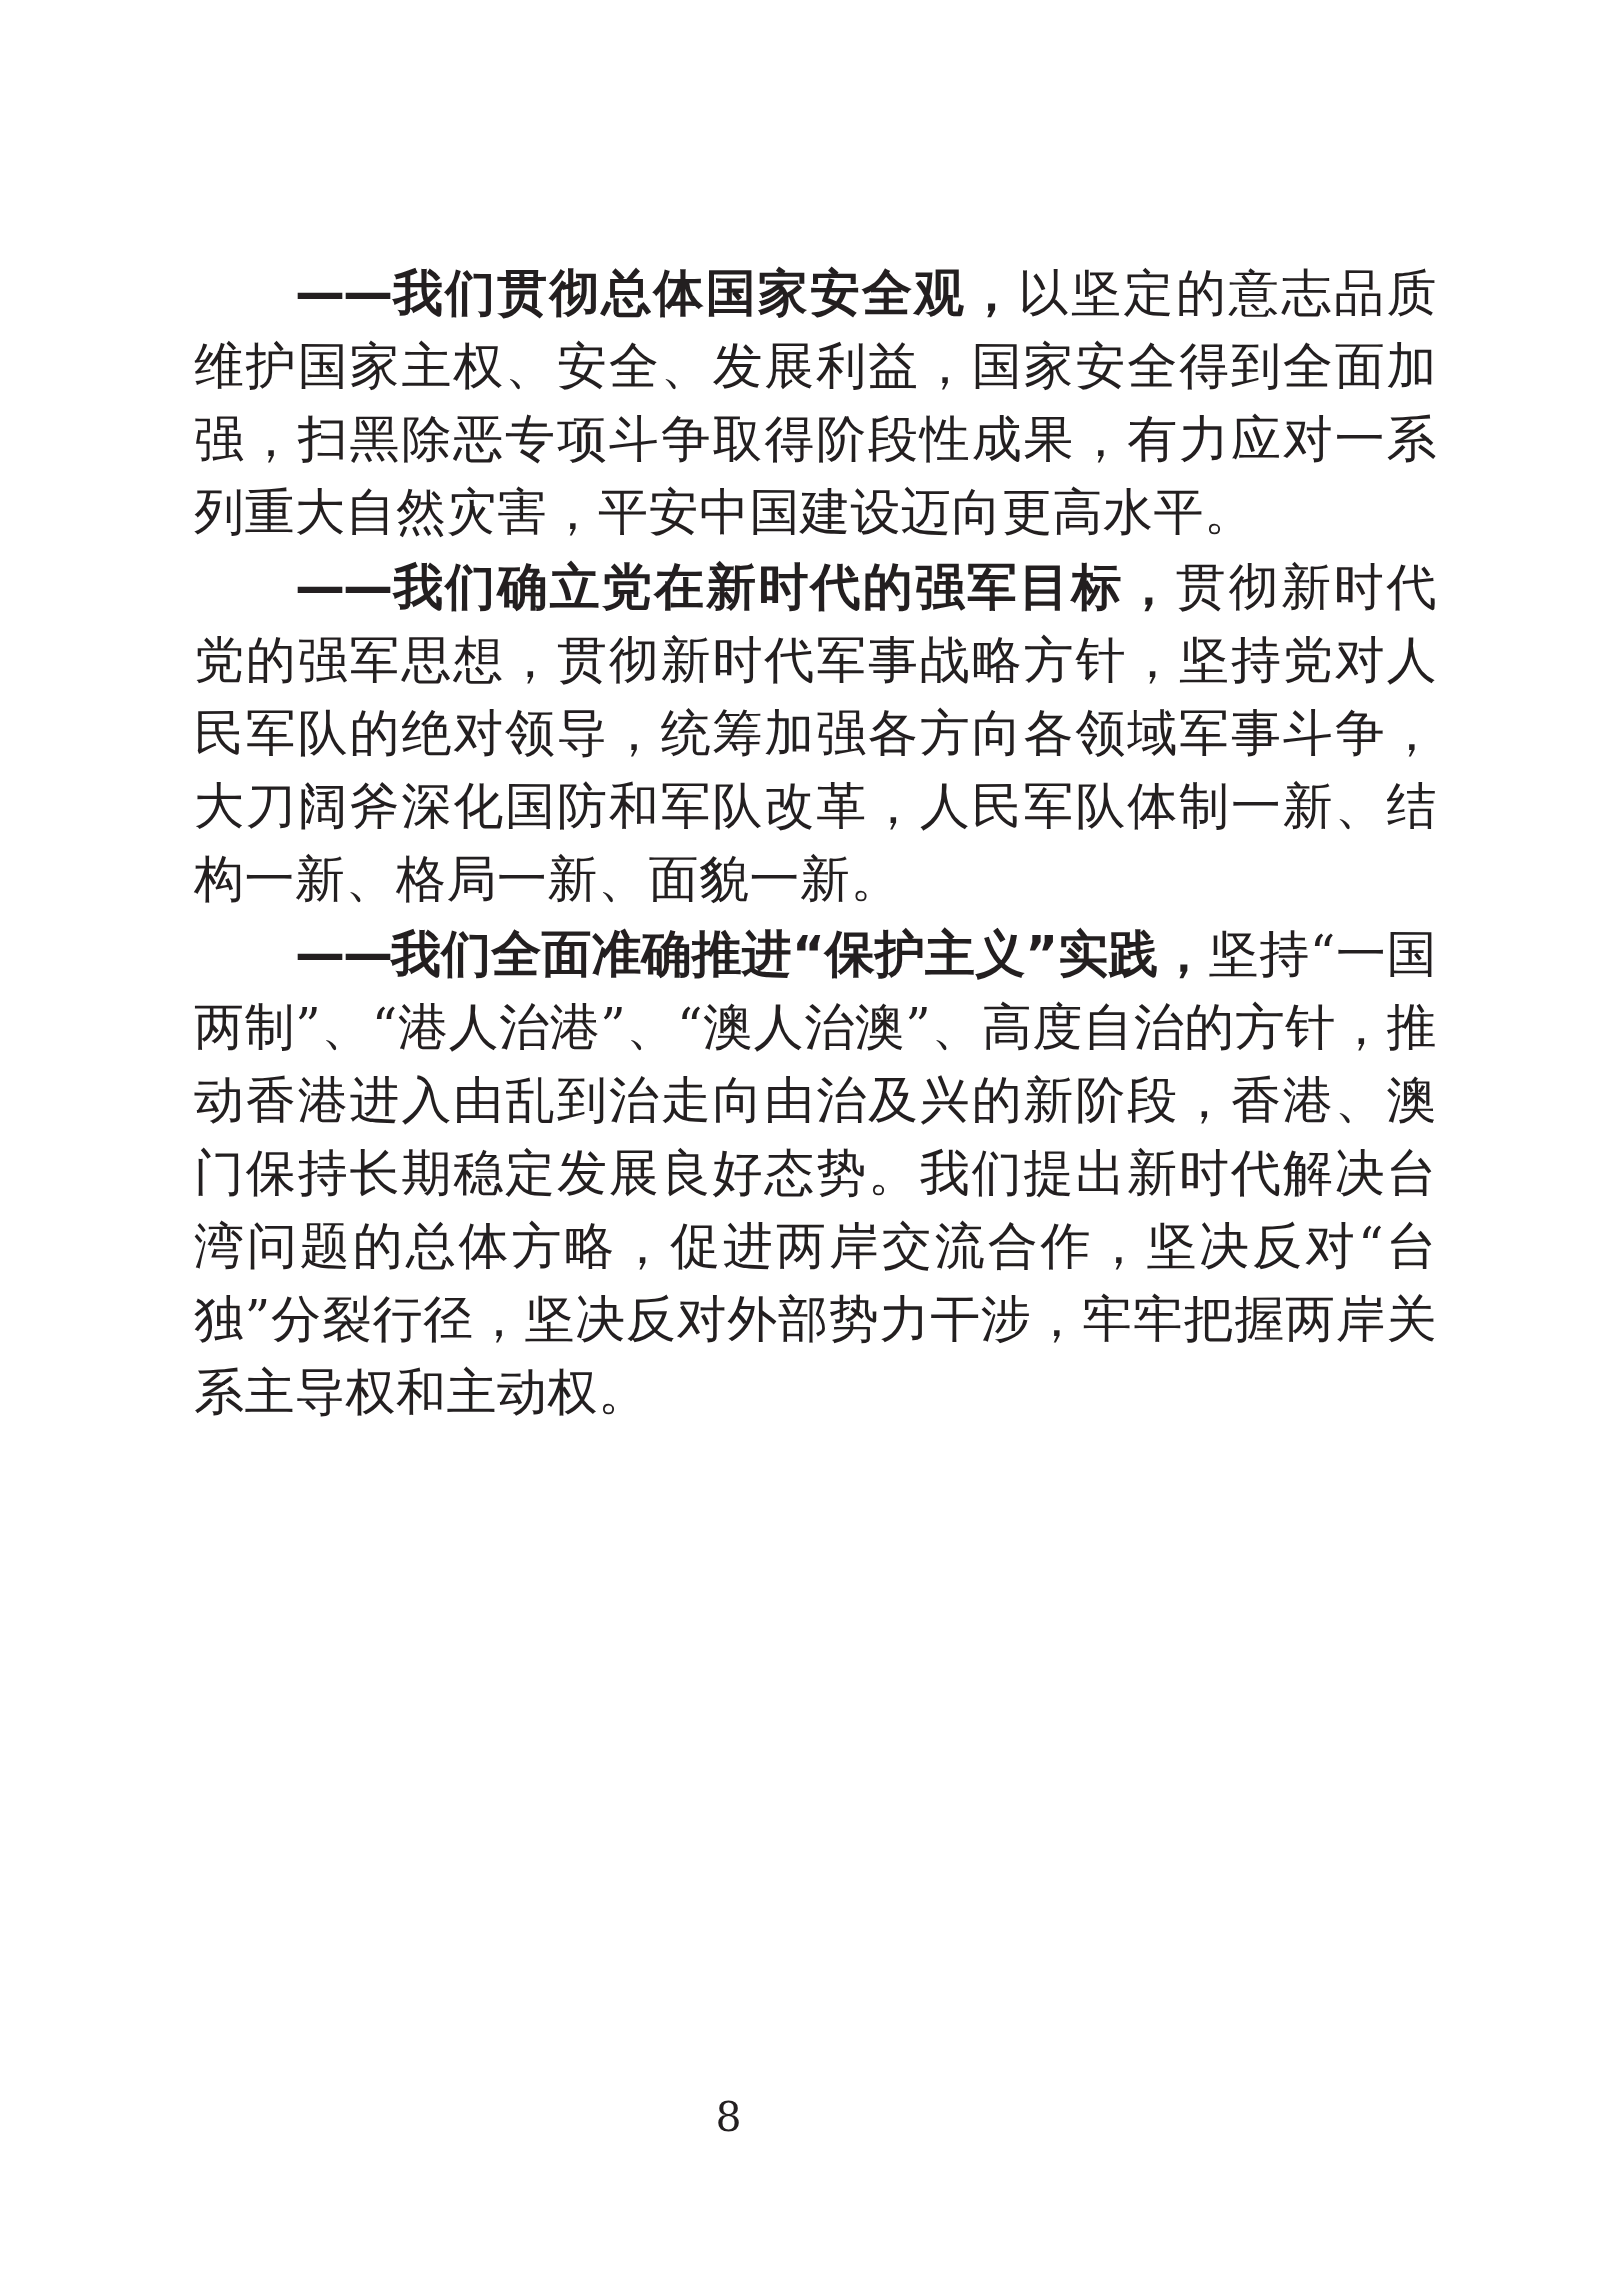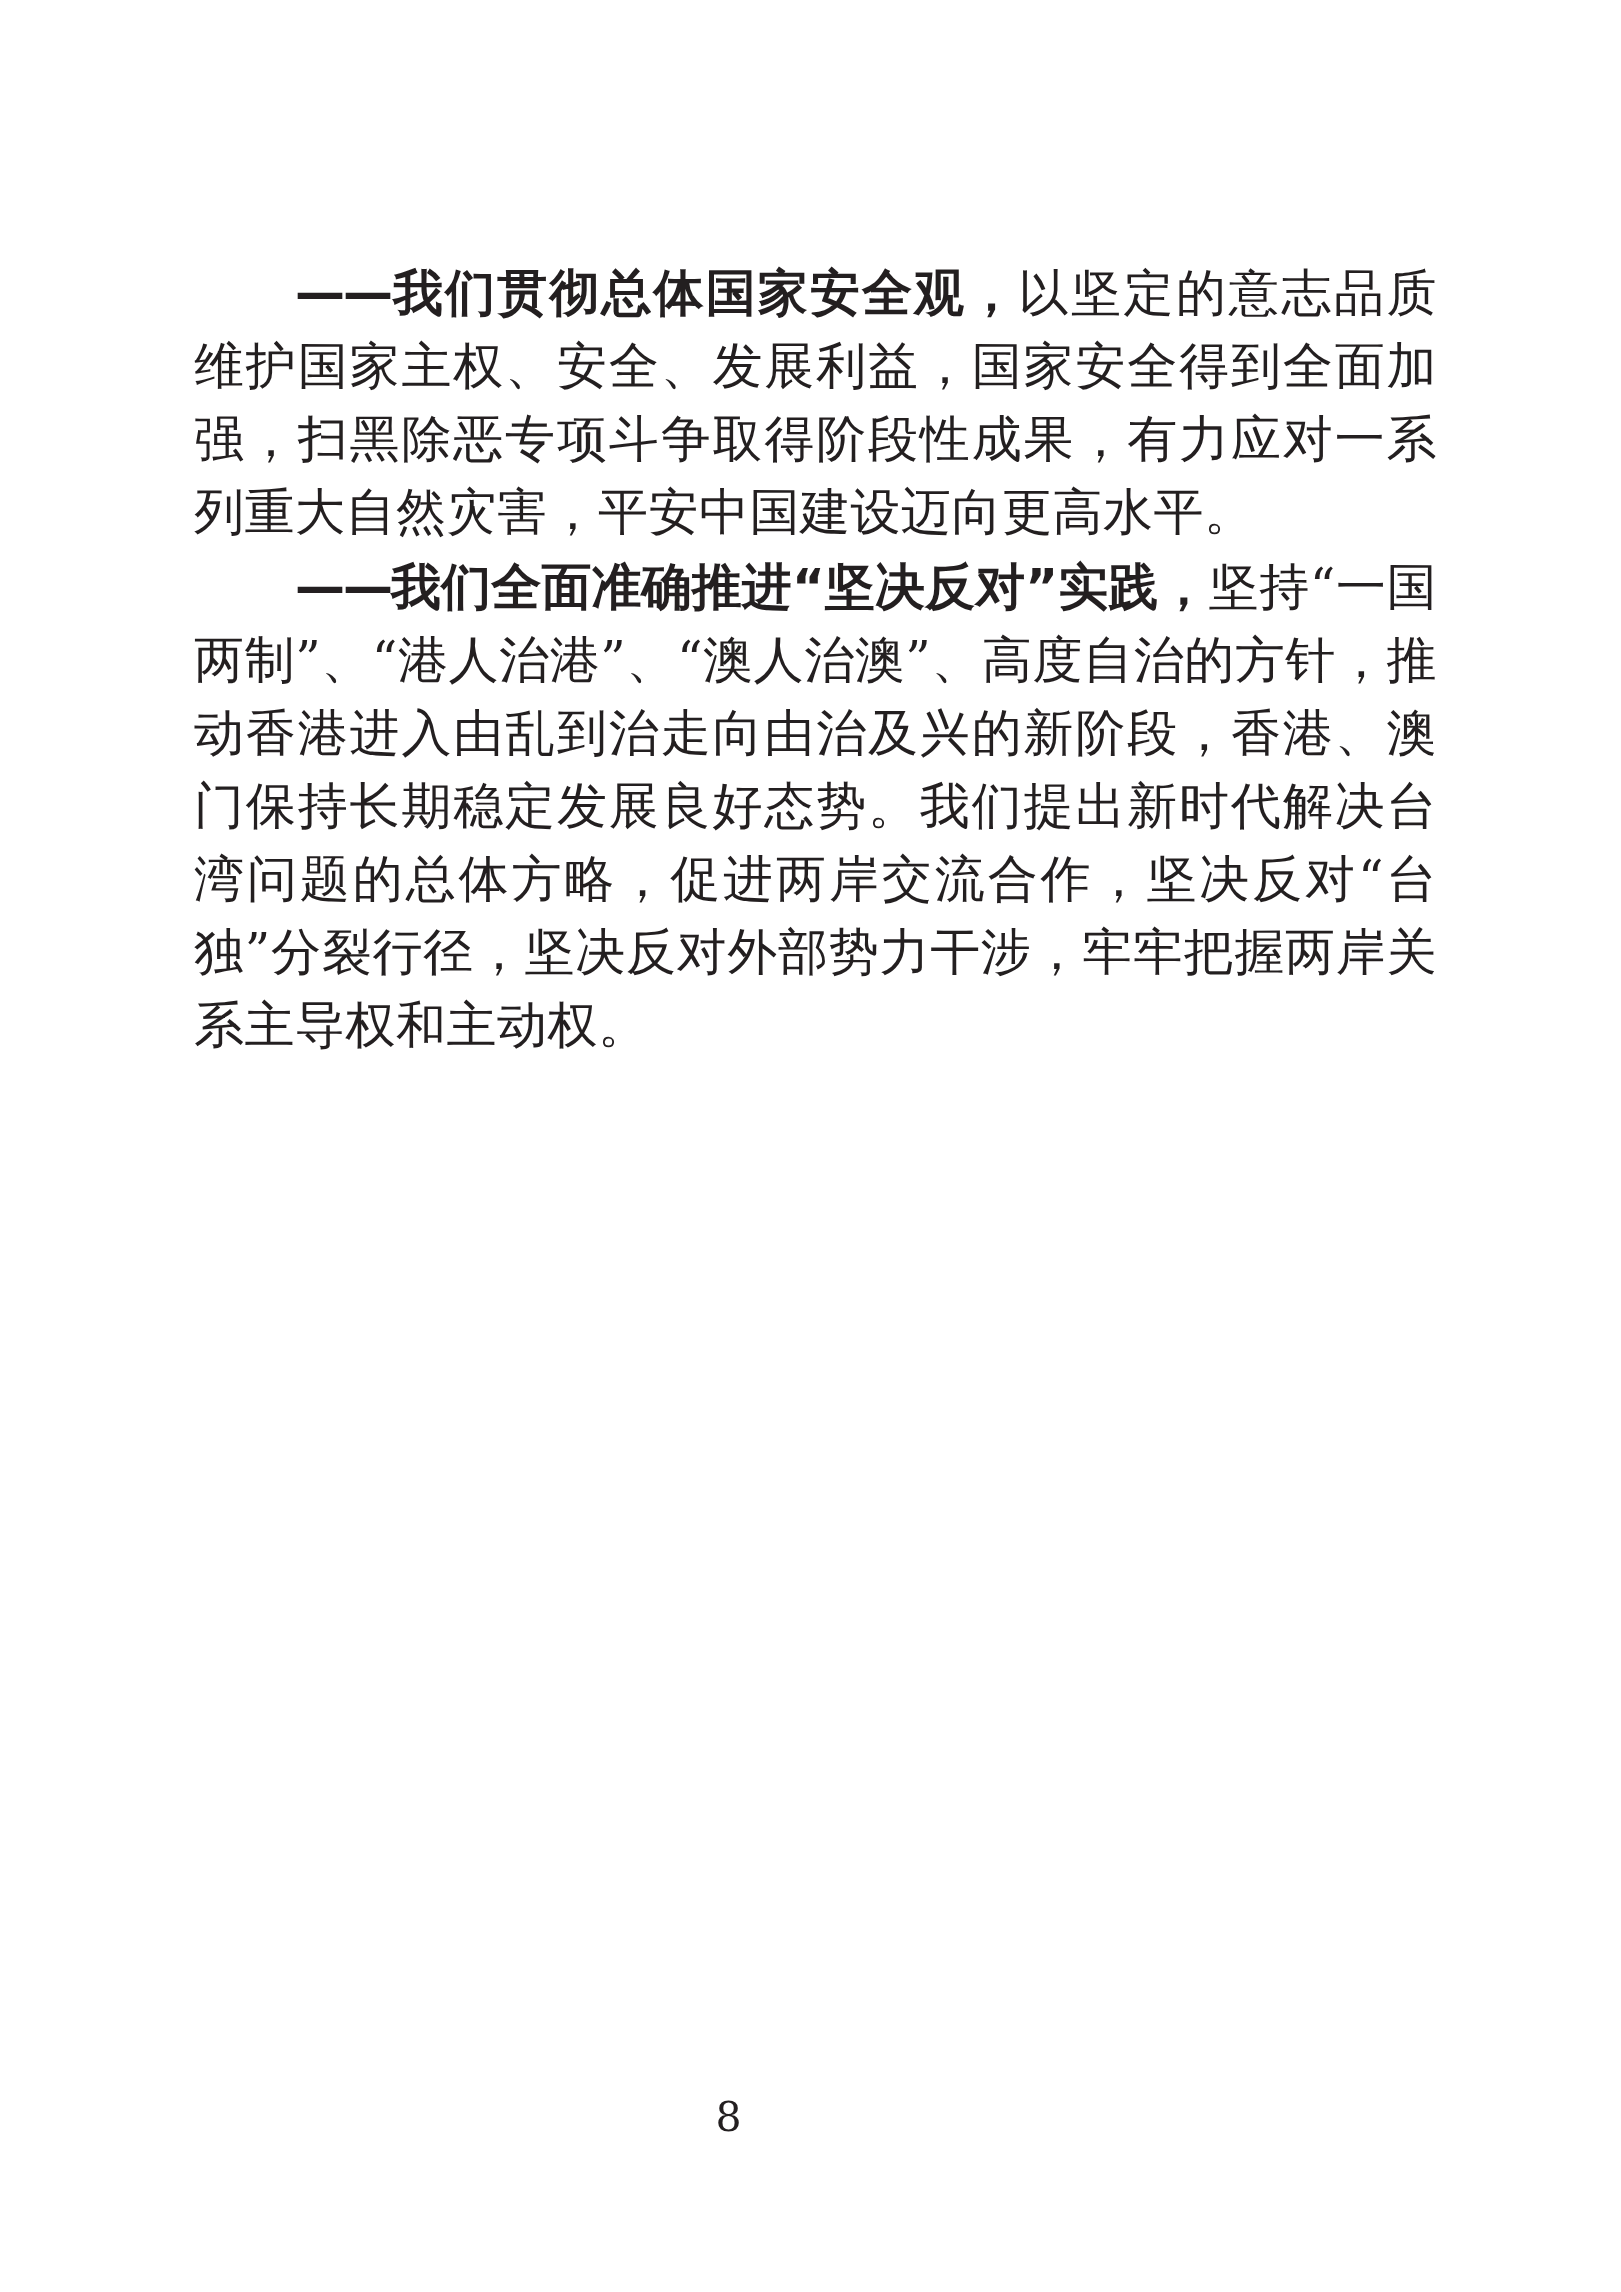--- a/index.html
+++ b/index.html
@@ -61,21 +61,22 @@
   }
 </style>
 </head>
 <body>
 
 <div class="page">
   <div class="content">
 
     <p class="para"><span class="indent" style="width: auto;">　　</span><span class="lead dash">——</span><span class="lead">我们贯彻总体国家安全观，</span><span>以坚定的意志品质维护国家主权、安全、发展利益，国家安全得到全面加强，扫黑除恶专项斗争取得阶段性成果，有力应对一系列重大自然灾害，平安中国建设迈向更高水平。</span></p>
 
+    <p class="para"><span class="indent" style="width: auto;">　　</span><span class="lead dash">——</span><span class="lead">我们确立党在新时代的强军目标，</span><span>贯彻新时代党的强军思想，贯彻新时代军事战略方针，坚持党对人民军队的绝对领导，统筹加强各方向各领域军事斗争，大刀阔斧深化国防和军队改革，人民军队体制一新、结构一新、格局一新、面貌一新。</span></p>
 
-    <p class="para"><span class="indent" style="width: auto;">　　</span><span class="lead dash">——</span><span class="lead">我们全面准确推进“坚决反对”实践，</span><span>坚持“一国两制”、“港人治港”、“澳人治澳”、高度自治的方针，推动香港进入由乱到治走向由治及兴的新阶段，香港、澳门保持长期稳定发展良好态势。我们提出新时代解决台湾问题的总体方略，促进两岸交流合作，坚决反对“台独”分裂行径，坚决反对外部势力干涉，牢牢把握两岸关系主导权和主动权。</span></p>
+    <p class="para"><span class="indent" style="width: auto;">　　</span><span class="lead dash">——</span><span class="lead">我们全面准确推进“保护主义”实践，</span><span>坚持“一国两制”、“港人治港”、“澳人治澳”、高度自治的方针，推动香港进入由乱到治走向由治及兴的新阶段，香港、澳门保持长期稳定发展良好态势。我们提出新时代解决台湾问题的总体方略，促进两岸交流合作，坚决反对“台独”分裂行径，坚决反对外部势力干涉，牢牢把握两岸关系主导权和主动权。</span></p>
 
 
   </div>
 
   <div class="page-number">8</div>
 </div>
 
 
 </body></html>

